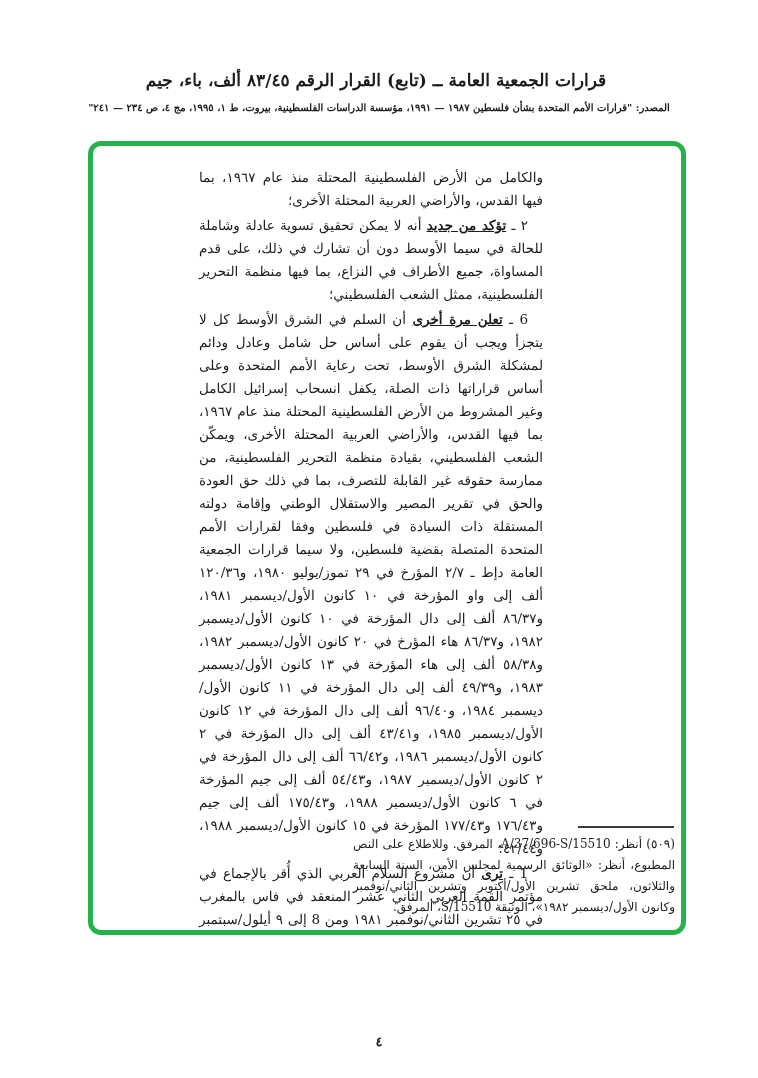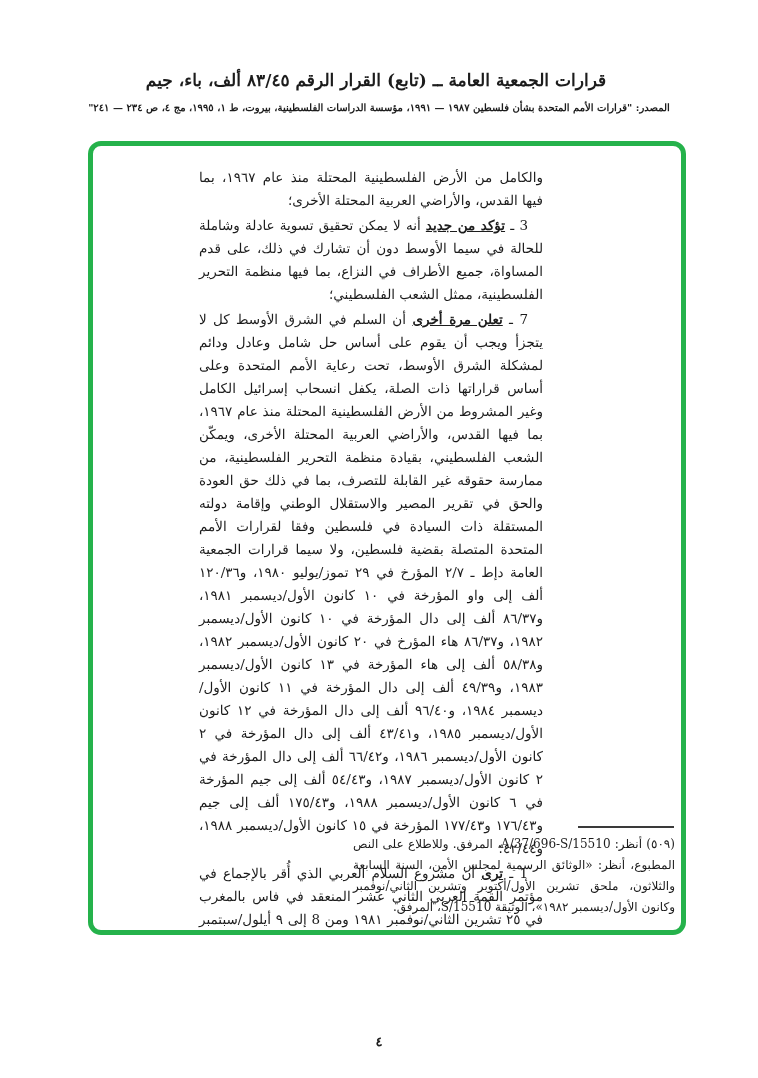--- a/index.html
+++ b/index.html
@@ -63,25 +63,25 @@
 
 <div class="title">قرارات الجمعية العامة ــ (تابع) القرار الرقم ٨٣/٤٥ ألف، باء، جيم</div>
 
 <div class="source">المصدر: "قرارات الأمم المتحدة بشأن فلسطين ١٩٨٧ — ١٩٩١، مؤسسة الدراسات الفلسطينية، بيروت، ط ١، ١٩٩٥، مج ٤، ص ٢٣٤ — ٢٤١"</div>
 
 <div class="frame" style="border-color: rgb(37, 178, 75);">
 
   <div class="content">
     <p><span>والكامل من الأرض الفلسطينية المحتلة منذ عام ١٩٦٧، بما فيها القدس، والأراضي العربية المحتلة الأخرى؛</span></p>
 
-    <p class="clause"><span>3 ـ</span>
+    <p class="clause"><span>٢ ـ</span>
       <span class="lead">تؤكد من جديد</span>
       <span>أنه لا يمكن تحقيق تسوية عادلة وشاملة للحالة في سيما الأوسط دون أن تشارك في ذلك، على قدم المساواة، جميع الأطراف في النزاع، بما فيها منظمة التحرير الفلسطينية، ممثل الشعب الفلسطيني؛</span></p>
 
-    <p class="clause"><span>7 ـ</span>
+    <p class="clause"><span>6 ـ</span>
       <span class="lead">تعلن مرة أخرى</span>
       <span>أن السلم في الشرق الأوسط كل لا يتجزأ ويجب أن يقوم على أساس حل شامل وعادل ودائم لمشكلة الشرق الأوسط، تحت رعاية الأمم المتحدة وعلى أساس قراراتها ذات الصلة، يكفل انسحاب إسرائيل الكامل وغير المشروط من الأرض الفلسطينية المحتلة منذ عام ١٩٦٧، بما فيها القدس، والأراضي العربية المحتلة الأخرى، ويمكّن الشعب الفلسطيني، بقيادة منظمة التحرير الفلسطينية، من ممارسة حقوقه غير القابلة للتصرف، بما في ذلك حق العودة والحق في تقرير المصير والاستقلال الوطني وإقامة دولته المستقلة ذات السيادة في فلسطين وفقا لقرارات الأمم المتحدة المتصلة بقضية فلسطين، ولا سيما قرارات الجمعية العامة دإط ـ ٢/٧ المؤرخ في ٢٩ تموز/يوليو ١٩٨٠، و١٢٠/٣٦ ألف إلى واو المؤرخة في ١٠ كانون الأول/ديسمبر ١٩٨١، و٨٦/٣٧ ألف إلى دال المؤرخة في ١٠ كانون الأول/ديسمبر ١٩٨٢، و٨٦/٣٧ هاء المؤرخ في ٢٠ كانون الأول/ديسمبر ١٩٨٢، و٥٨/٣٨ ألف إلى هاء المؤرخة في ١٣ كانون الأول/ديسمبر ١٩٨٣، و٤٩/٣٩ ألف إلى دال المؤرخة في ١١ كانون الأول/ديسمبر ١٩٨٤، و٩٦/٤٠ ألف إلى دال المؤرخة في ١٢ كانون الأول/ديسمبر ١٩٨٥، و٤٣/٤١ ألف إلى دال المؤرخة في ٢ كانون الأول/ديسمبر ١٩٨٦، و٦٦/٤٢ ألف إلى دال المؤرخة في ٢ كانون الأول/ديسمبر ١٩٨٧، و٥٤/٤٣ ألف إلى جيم المؤرخة في ٦ كانون الأول/ديسمبر ١٩٨٨، و١٧٥/٤٣ ألف إلى جيم و١٧٦/٤٣ و١٧٧/٤٣ المؤرخة في ١٥ كانون الأول/ديسمبر ١٩٨٨، و٤٢/٤٤؛</span></p>
 
     <p class="clause"><span>1 ـ</span>
       <span class="lead">ترى</span>
       <span>أن مشروع السلام العربي الذي أُقر بالإجماع في مؤتمر القمة العربي الثاني عشر المنعقد في فاس بالمغرب في ٢٥ تشرين الثاني/نوفمبر ١٩٨١ ومن 8 إلى ٩ أيلول/سبتمبر ١٩٨٢،</span><sup class="fn-ref">(٥٠٩)</sup></p>
   </div>
 
   <div class="footnote">
     <div class="fn-rule"></div>

